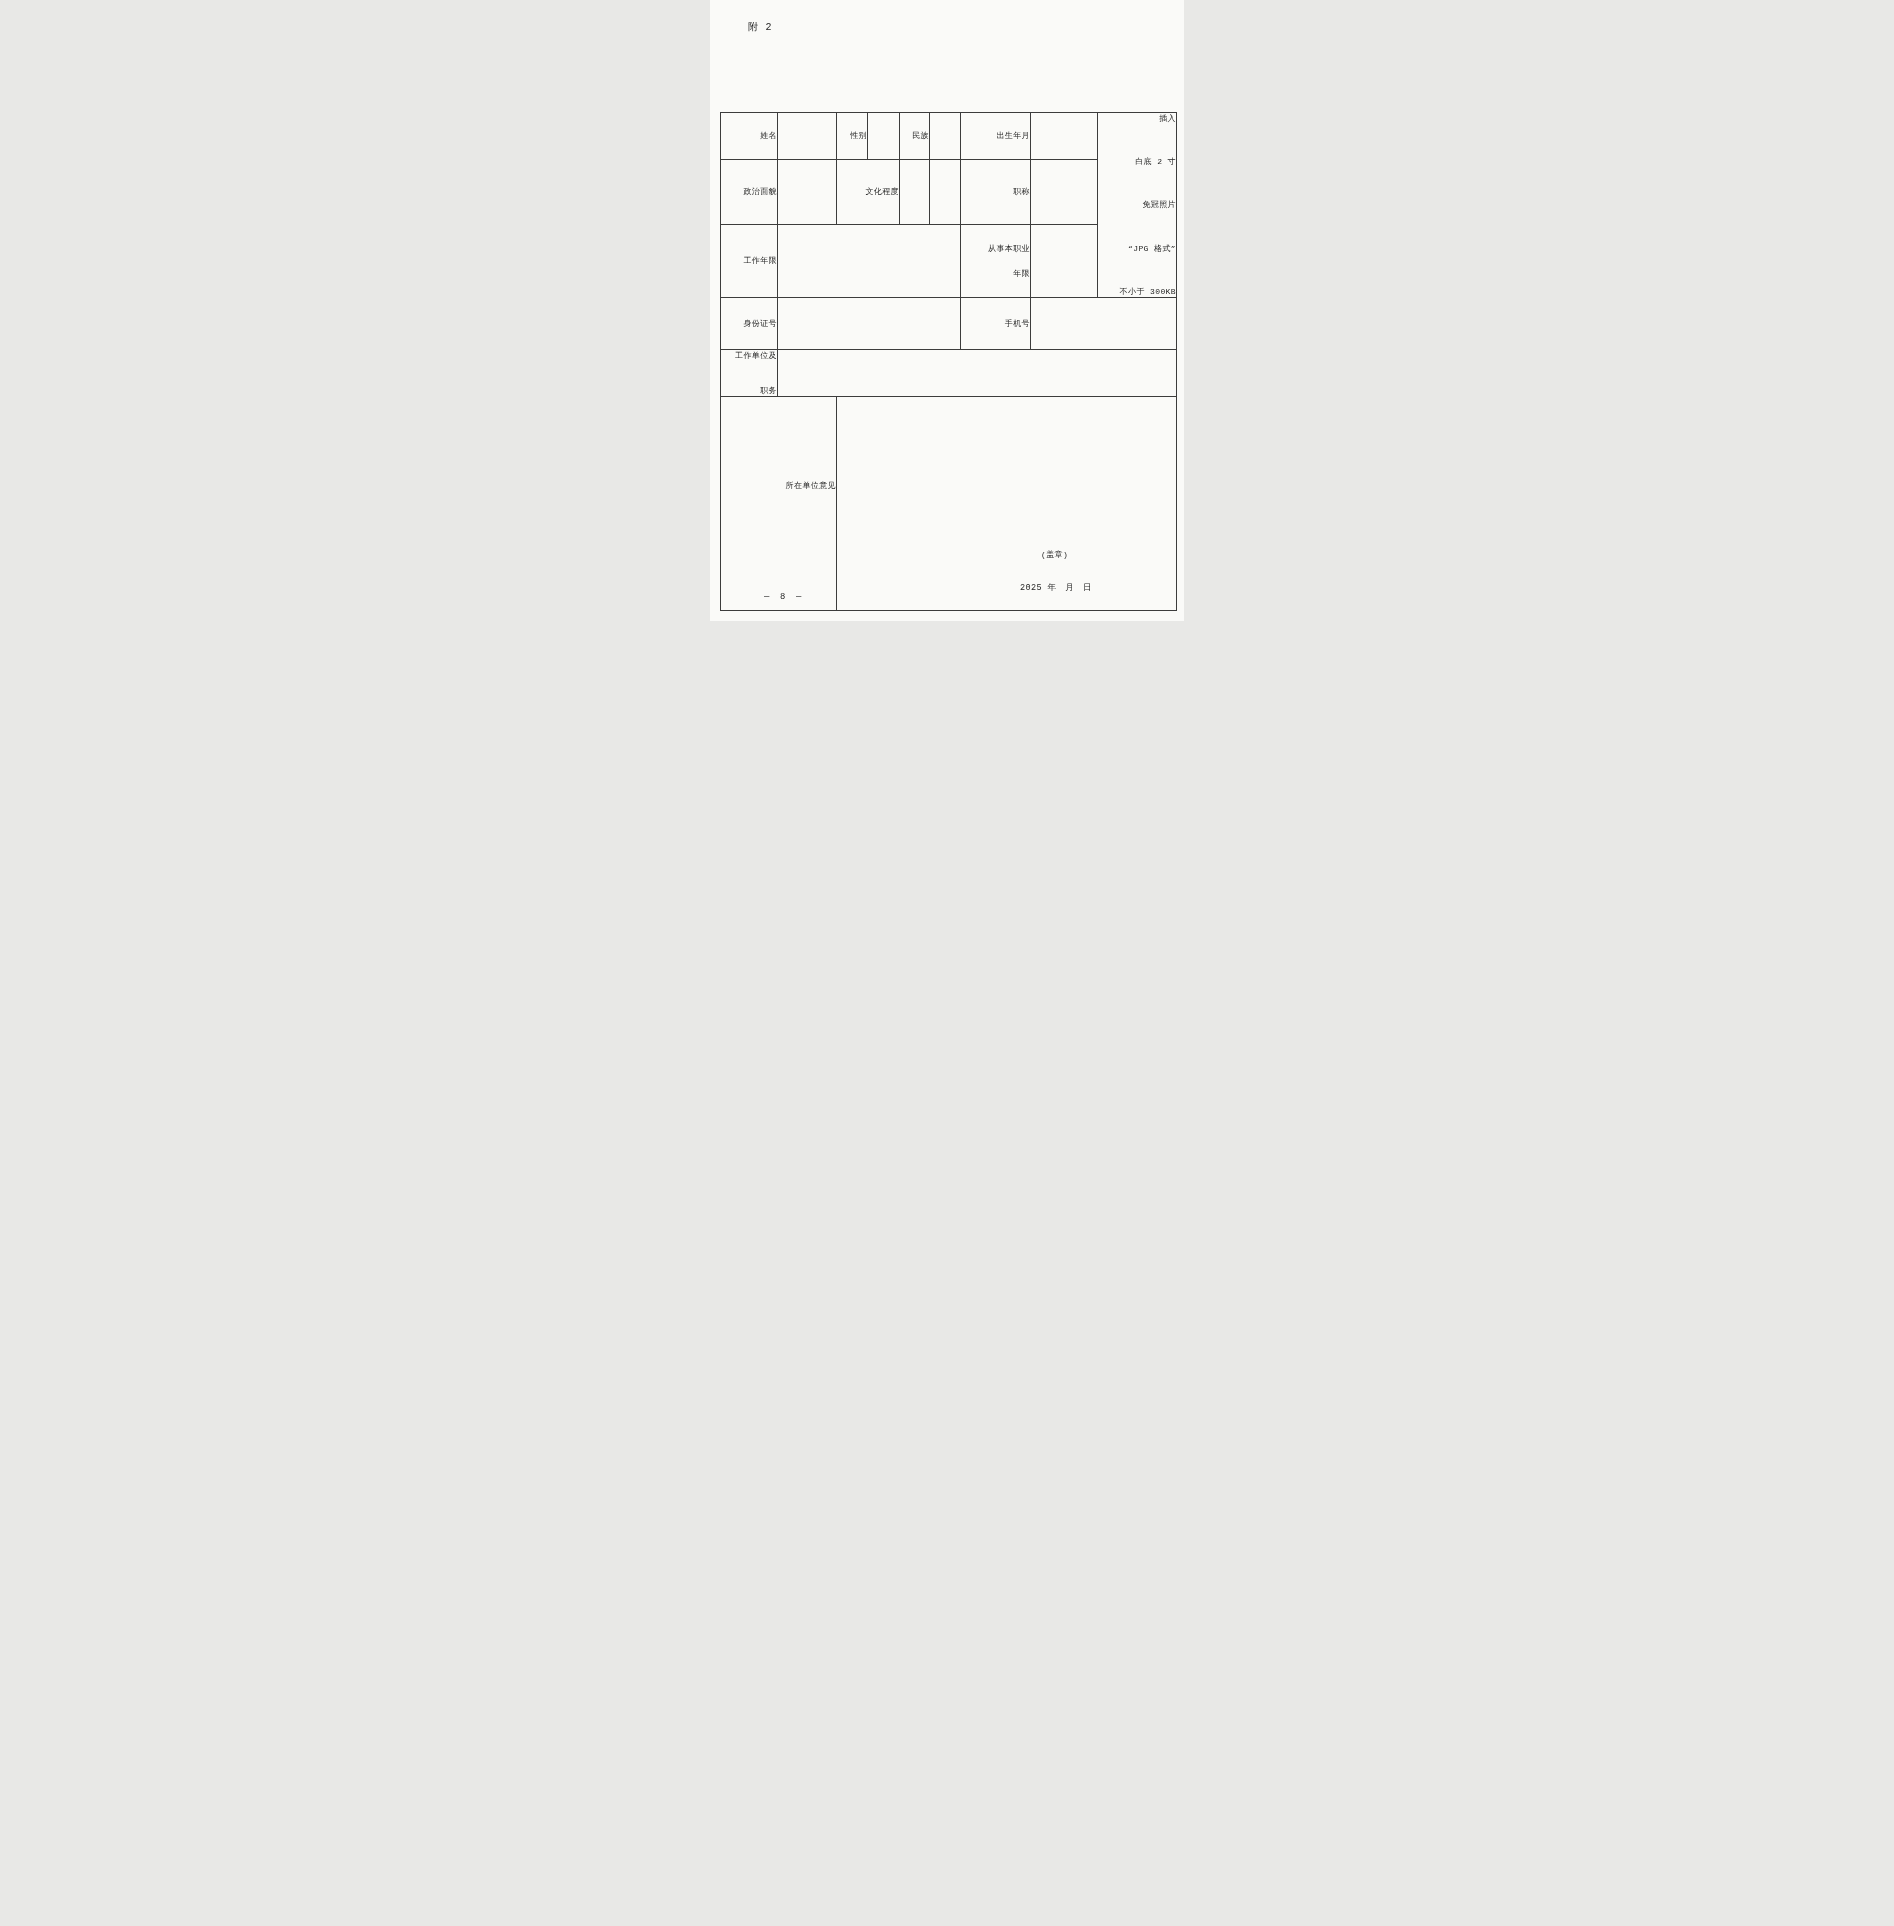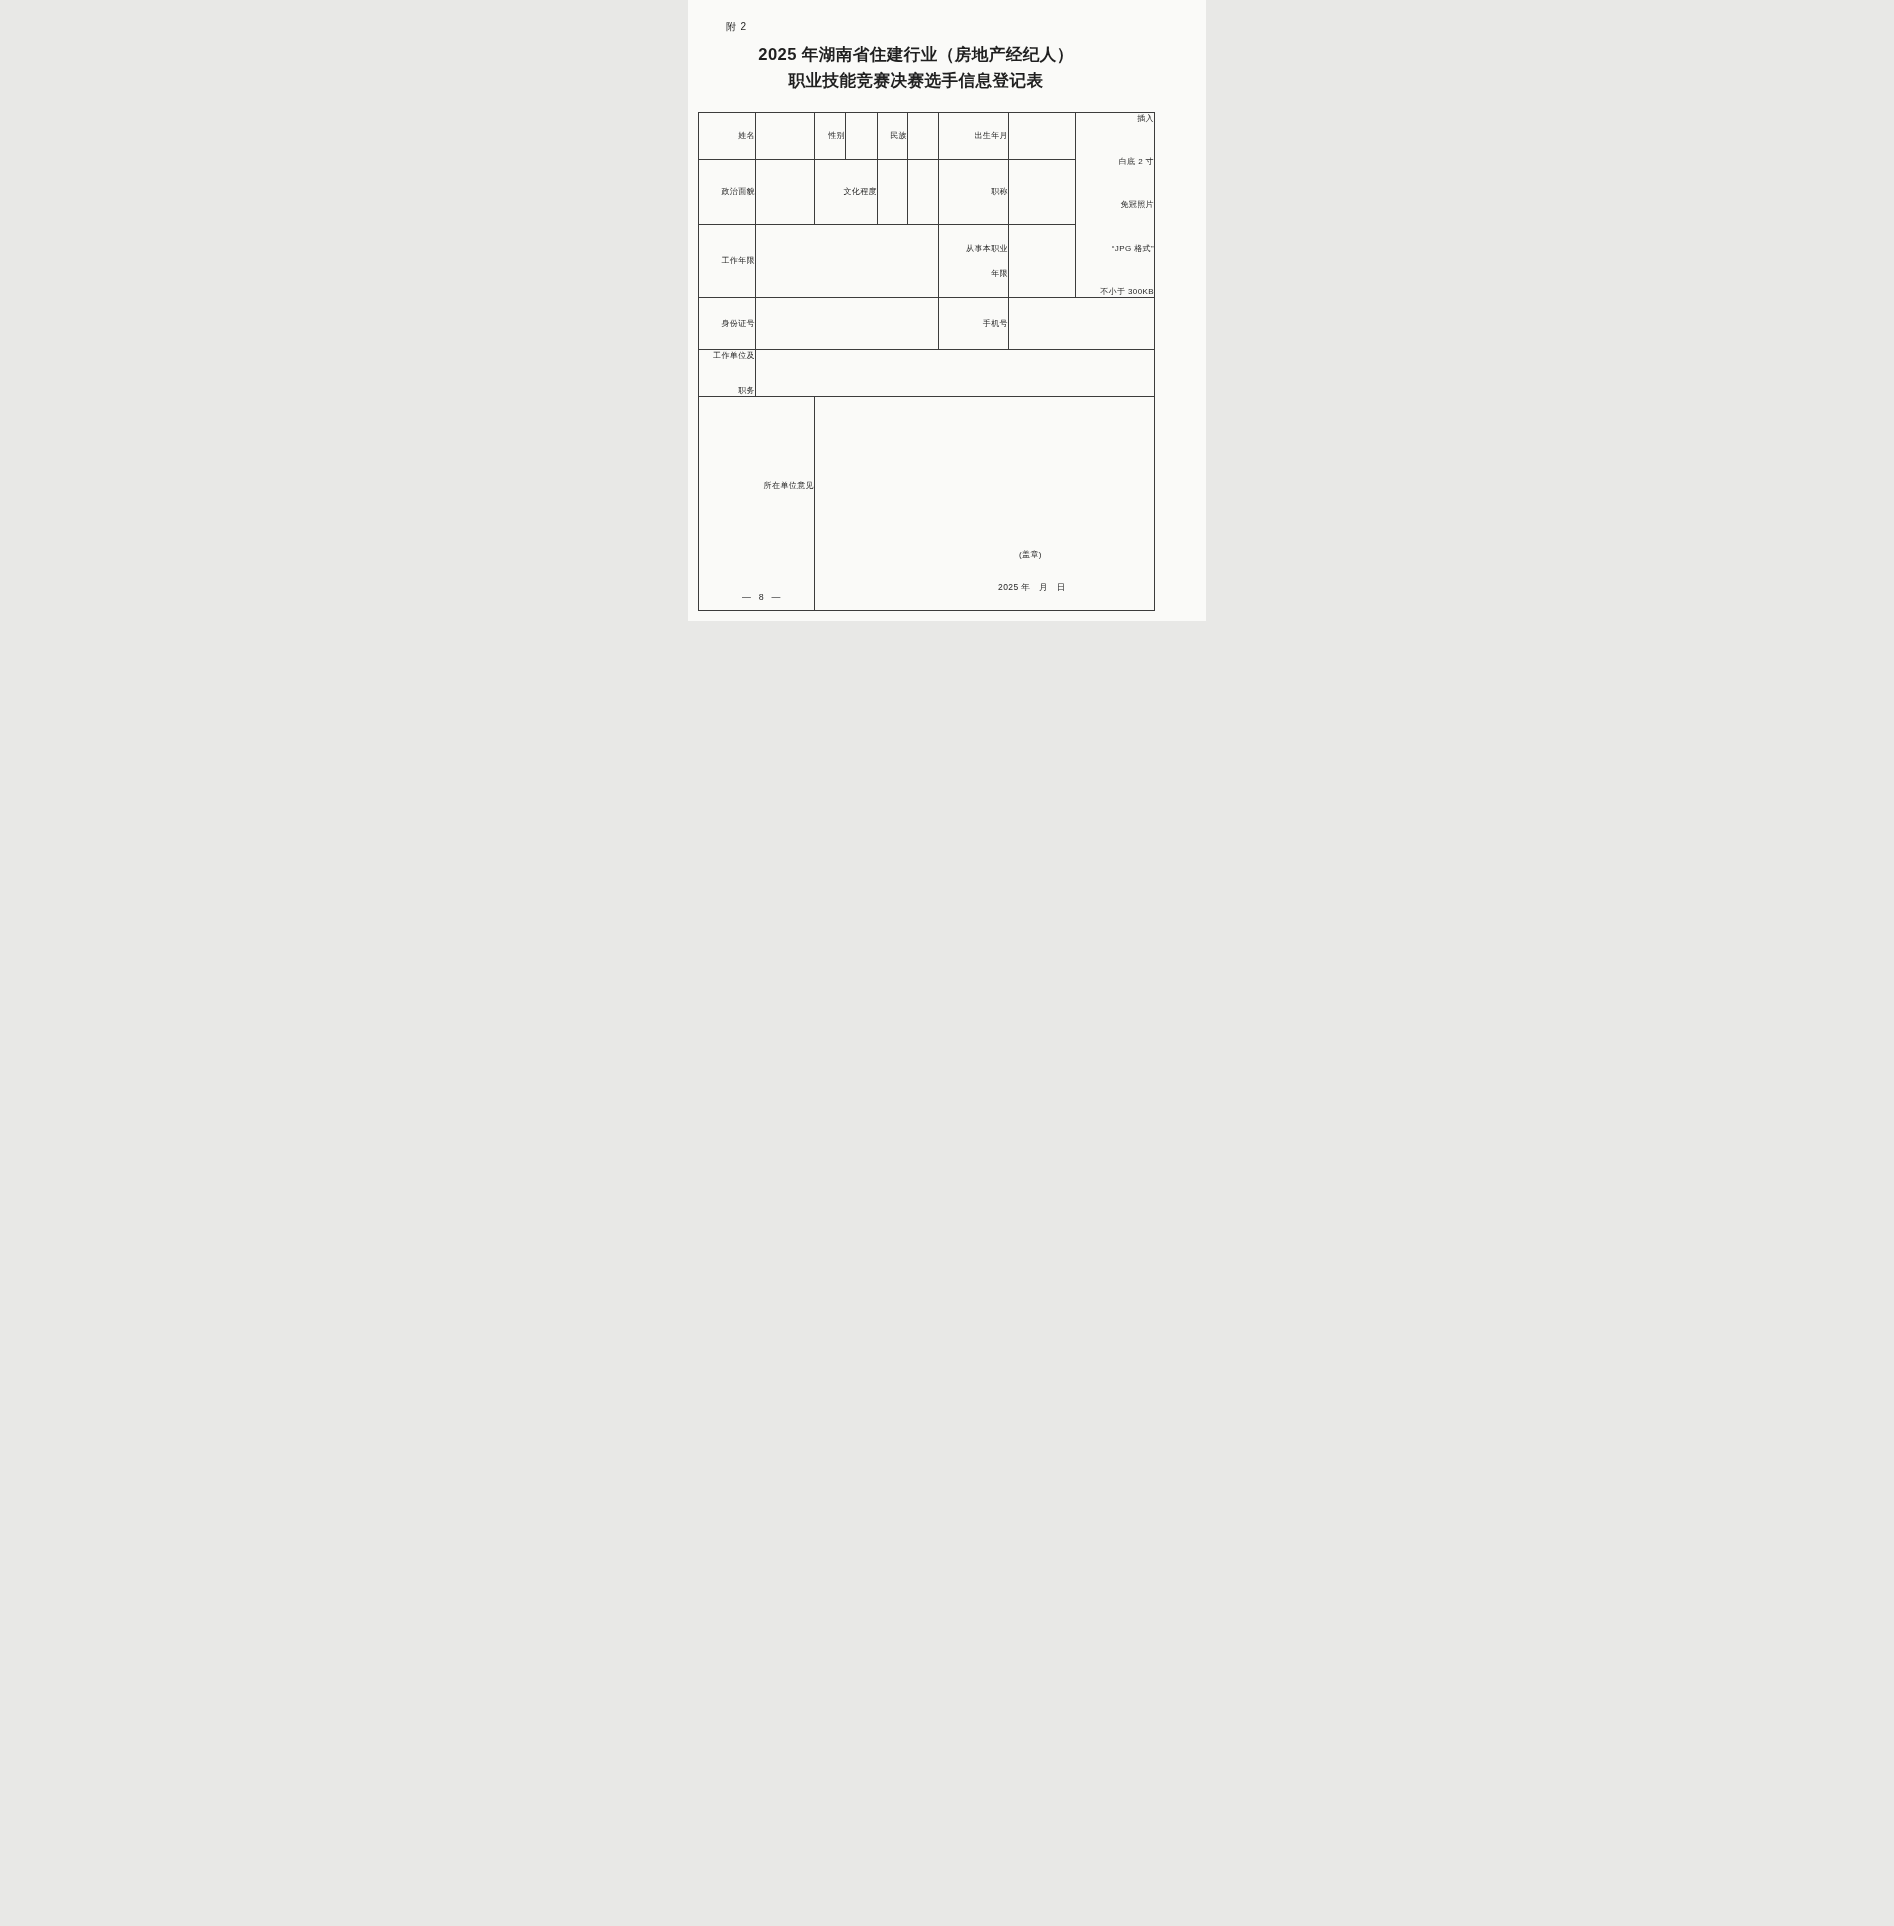--- a/index.html
+++ b/index.html
@@ -1,24 +1,23 @@
 <!DOCTYPE html>
 <html style="font-size:6.2px"><head>
 <meta charset="utf-8">
 <style>
   html, body { margin:0; padding:0; background:#e8e8e6; }
   .page {
     position:relative;
     width:474px; height:621px;
     margin:0 auto;
     background:#fafaf8;
-    font-family:Liberation Sans, sans-serif;
+    font-family:Liberation Mono, monospace;
     color:#1f1f1f;
     overflow:hidden;
-    padding-left:44px;
   }
   .attachment {
     position:absolute; left:38px; top:20px;
     font-size:10px; letter-spacing:0.8px;
   }
   .title-block {
     position:absolute; top:42px; left:0; width:456px;
     text-align:center;
     font-size:16.6px; font-weight:bold;
     line-height:26px; letter-spacing:0.4px;
@@ -60,24 +59,20 @@
     color:#2a2a2a;
   }
 </style>
 </head>
 <body>
 
 <div class="page">
 
   <div class="attachment">附 2</div>
 
-  <div class="title-block">
-    <div>2025 年湖南省住建行业（房地产经纪人）</div>
-    <div>职业技能竞赛决赛选手信息登记表</div>
-  </div>
 
   <table class="form">
     <colgroup>
       <col style="width:57px">
         <col style="width:59px">
         <col style="width:31px">
       <col style="width:32px">
         <col style="width:30px">
         <col style="width:31px">
       <col style="width:70px">

